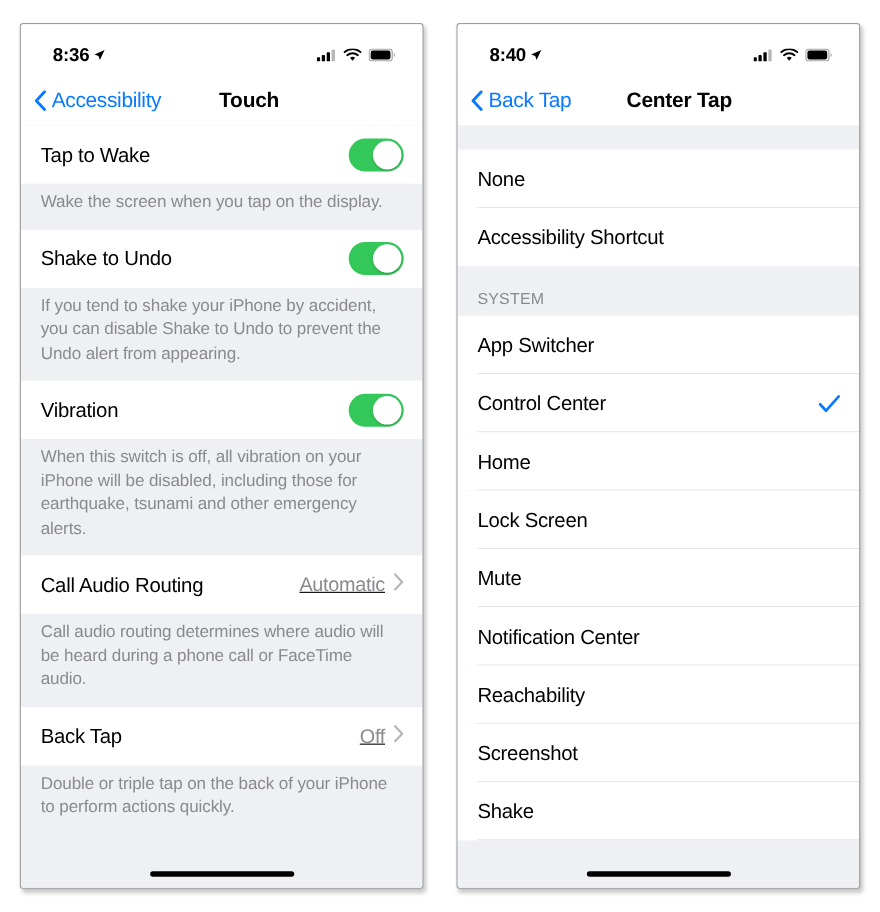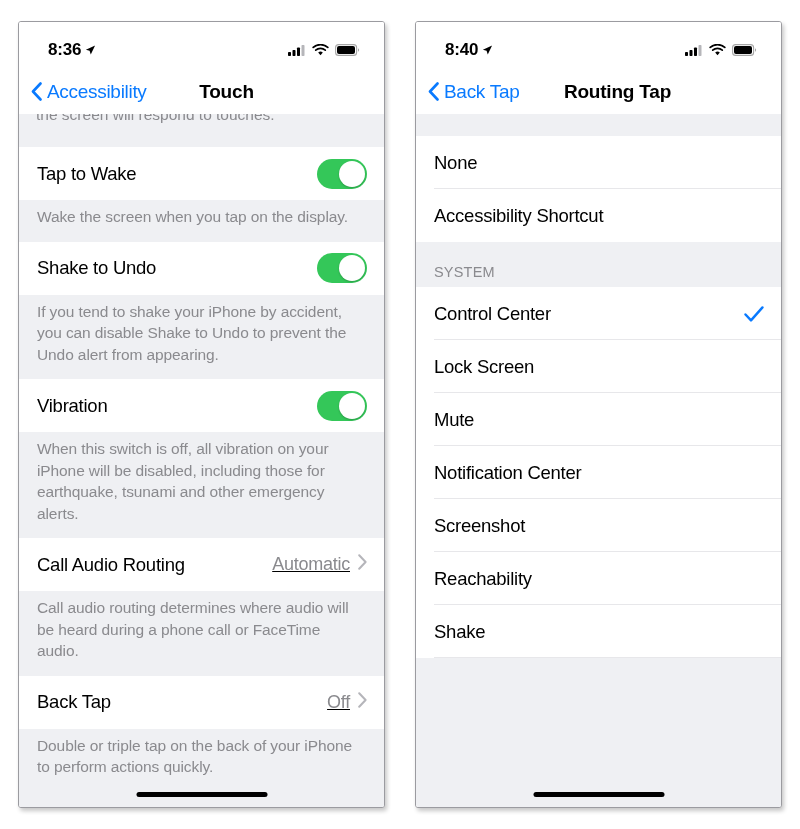--- a/index.html
+++ b/index.html
@@ -237,23 +237,20 @@
         <svg class="chevron-left" viewBox="0 0 11 19">
           <path d="M9.5 1.5 L2 9.5 L9.5 17.5" stroke="#097aff" stroke-width="2.6" fill="none" stroke-linecap="round" stroke-linejoin="round"></path>
         </svg>
         <span>Accessibility</span>
       </div>
       <div class="nav-title">Touch</div>
     </div>
 
     <div class="screen">
 
-      <div class="clipped-note">
-        <span>the screen will respond to touches.</span>
-      </div>
 
       <div class="row">
         <span class="row-label">Tap to Wake</span>
         <div class="toggle">
             <div class="knob"></div>
           </div>
       </div>
       <div class="footnote">Wake the screen when you tap on the display.</div>
 
       <div class="row">
@@ -328,57 +325,63 @@
       </div>
     </div>
 
     <div class="navbar">
       <div class="nav-back">
         <svg class="chevron-left" viewBox="0 0 11 19">
           <path d="M9.5 1.5 L2 9.5 L9.5 17.5" stroke="#097aff" stroke-width="2.6" fill="none" stroke-linecap="round" stroke-linejoin="round"></path>
         </svg>
         <span>Back Tap</span>
       </div>
-      <div class="nav-title">Routing Tap</div>
+      <div class="nav-title">Center Tap</div>
     </div>
 
     <div class="screen">
 
       <div class="top-spacer"></div>
 
       <div class="row hairline-bottom">
         <span class="row-label">None</span>
       </div>
       <div class="row">
         <span class="row-label">Accessibility Shortcut</span>
       </div>
 
       <div class="section-gap"></div>
       <div class="section-header">SYSTEM</div>
 
+      <div class="row hairline-bottom">
+        <span class="row-label">App Switcher</span>
+      </div>
       <div class="row hairline-bottom">
         <span class="row-label">Control Center</span>
         <svg class="checkmark" viewBox="0 0 20 18">
           <path d="M1.5 9.5 L7 15.4 L18.5 2.4" stroke="#097aff" stroke-width="2.4" fill="none" stroke-linecap="round" stroke-linejoin="round"></path>
         </svg>
       </div>
       <div class="row hairline-bottom">
+        <span class="row-label">Home</span>
+      </div>
+      <div class="row hairline-bottom">
         <span class="row-label">Lock Screen</span>
       </div>
       <div class="row hairline-bottom">
         <span class="row-label">Mute</span>
       </div>
       <div class="row hairline-bottom">
         <span class="row-label">Notification Center</span>
       </div>
       <div class="row hairline-bottom">
+        <span class="row-label">Reachability</span>
+      </div>
+      <div class="row hairline-bottom">
         <span class="row-label">Screenshot</span>
-      </div>
-      <div class="row hairline-bottom">
-        <span class="row-label">Reachability</span>
       </div>
       <div class="row hairline-bottom">
         <span class="row-label">Shake</span>
       </div>
 
     </div>
 
     <div class="home-indicator"></div>
   </div>
 

